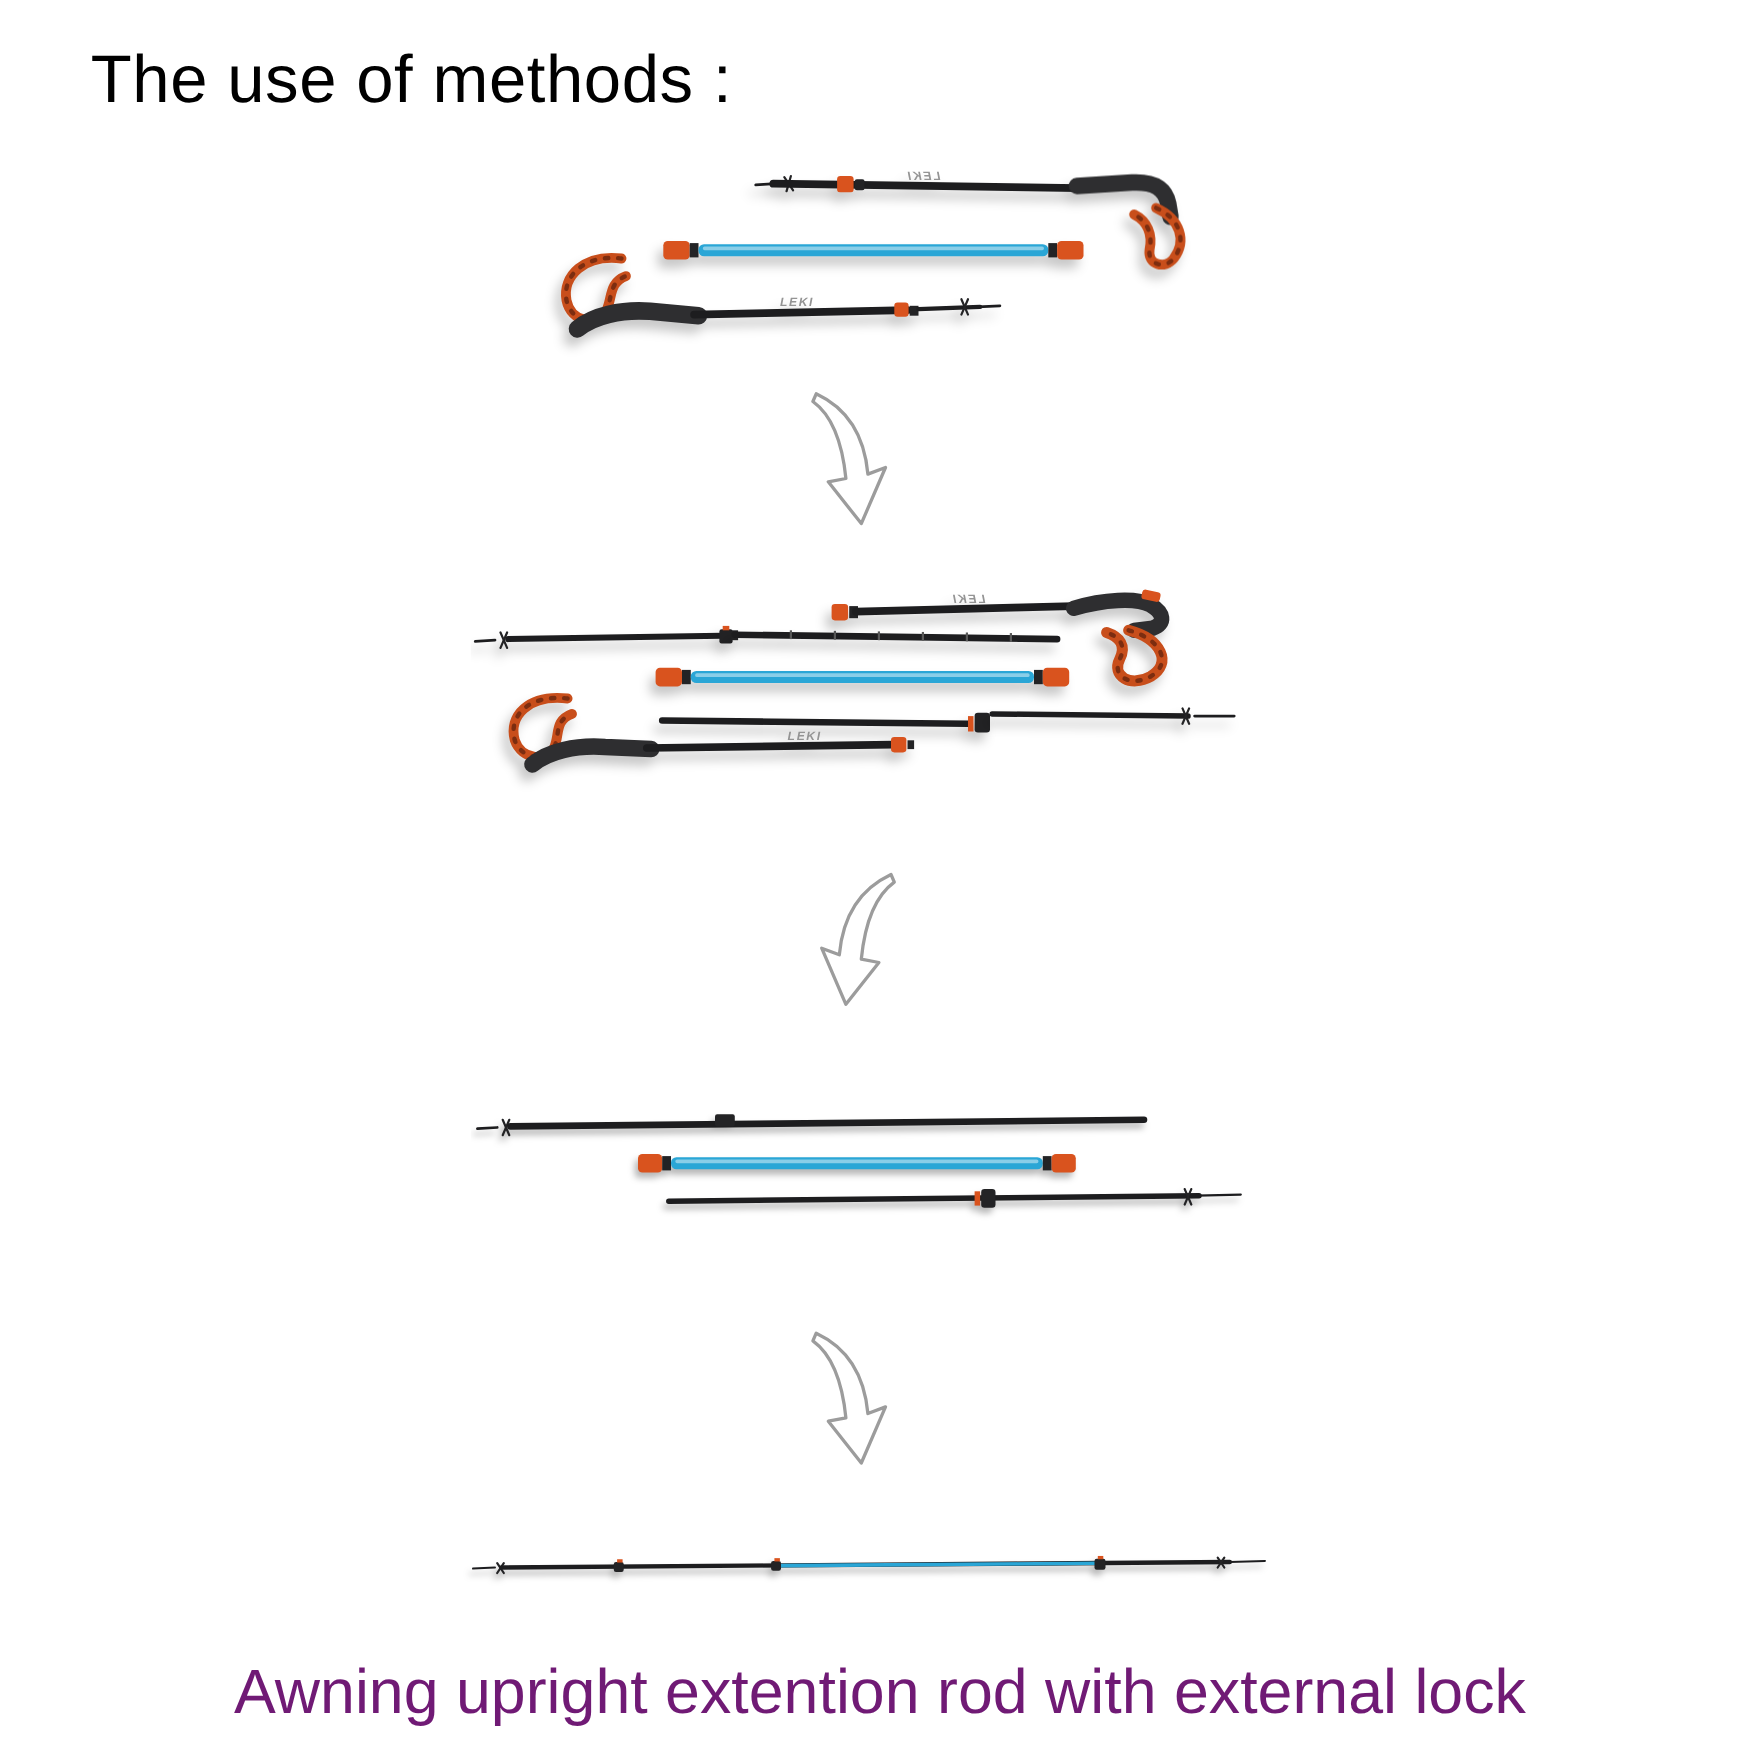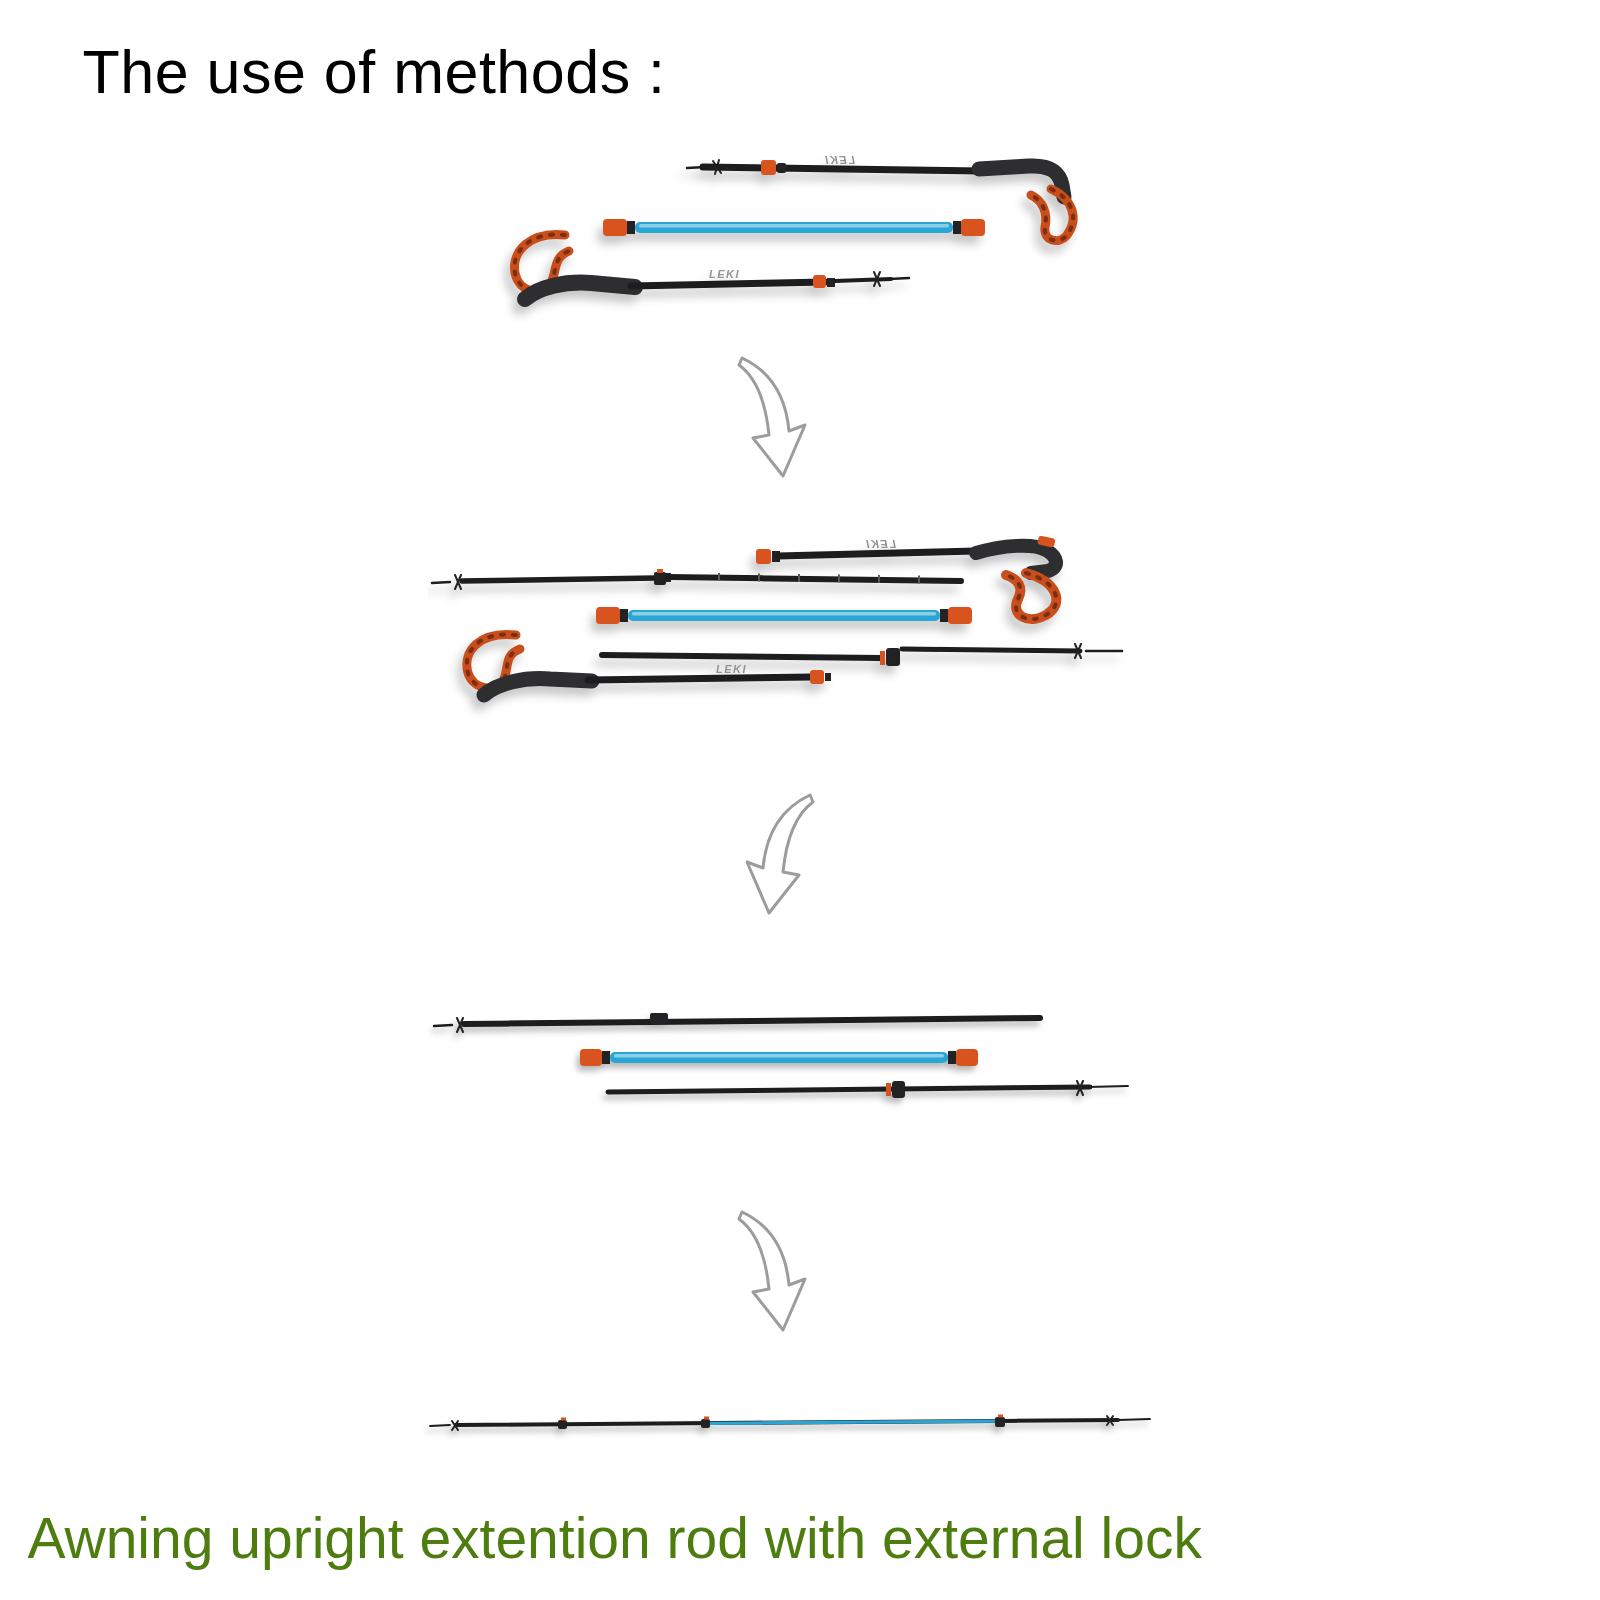--- a/index.html
+++ b/index.html
@@ -6,22 +6,22 @@
   :root{
     --pole-black:#1d1d1f; --grip-gray:#2e2e30; --accent-orange:#d9531e;
     --strap-orange:#c84e1b; --tube-blue:#2aa6d6; --arrow-gray:#9c9c9c;
     --background:#ffffff; --text-black:#000000;
   }
   body{margin:0;background:#fff}
   .canvas{position:relative;width:1545px;height:1600px;background:var(--background);
           font-family:"Liberation Sans",sans-serif;overflow:hidden;margin:17px auto}
   .title{position:absolute;left:55px;top:20px;font-size:61px;color:var(--text-black);
          letter-spacing:.5px;white-space:pre}
-  .caption{position:absolute;left:0;top:1488px;width:100%;
-           font-size:57px;color:#4d7c0f}
+  .caption{position:absolute;left:0;top:1488px;width:100%;text-align:center;
+           font-size:57px;color:#701a75}
   .abs{position:absolute}
   .pole-group{filter:drop-shadow(-5px 8px 5px rgba(0,0,0,.22))}
   .pole-group-sm{filter:drop-shadow(-3px 5px 3px rgba(0,0,0,.28))}
   .shaft{stroke:var(--pole-black);stroke-linecap:round;fill:none}
   .grip{stroke:var(--grip-gray);stroke-linecap:round;fill:none}
   .strap{stroke:var(--strap-orange);fill:none;stroke-linecap:round}
   .strap-pattern{stroke:#7c2d10;fill:none;stroke-linecap:round}
   .orange{fill:var(--accent-orange)}
   .dark{fill:#232325}
   .tube{fill:var(--tube-blue)}

